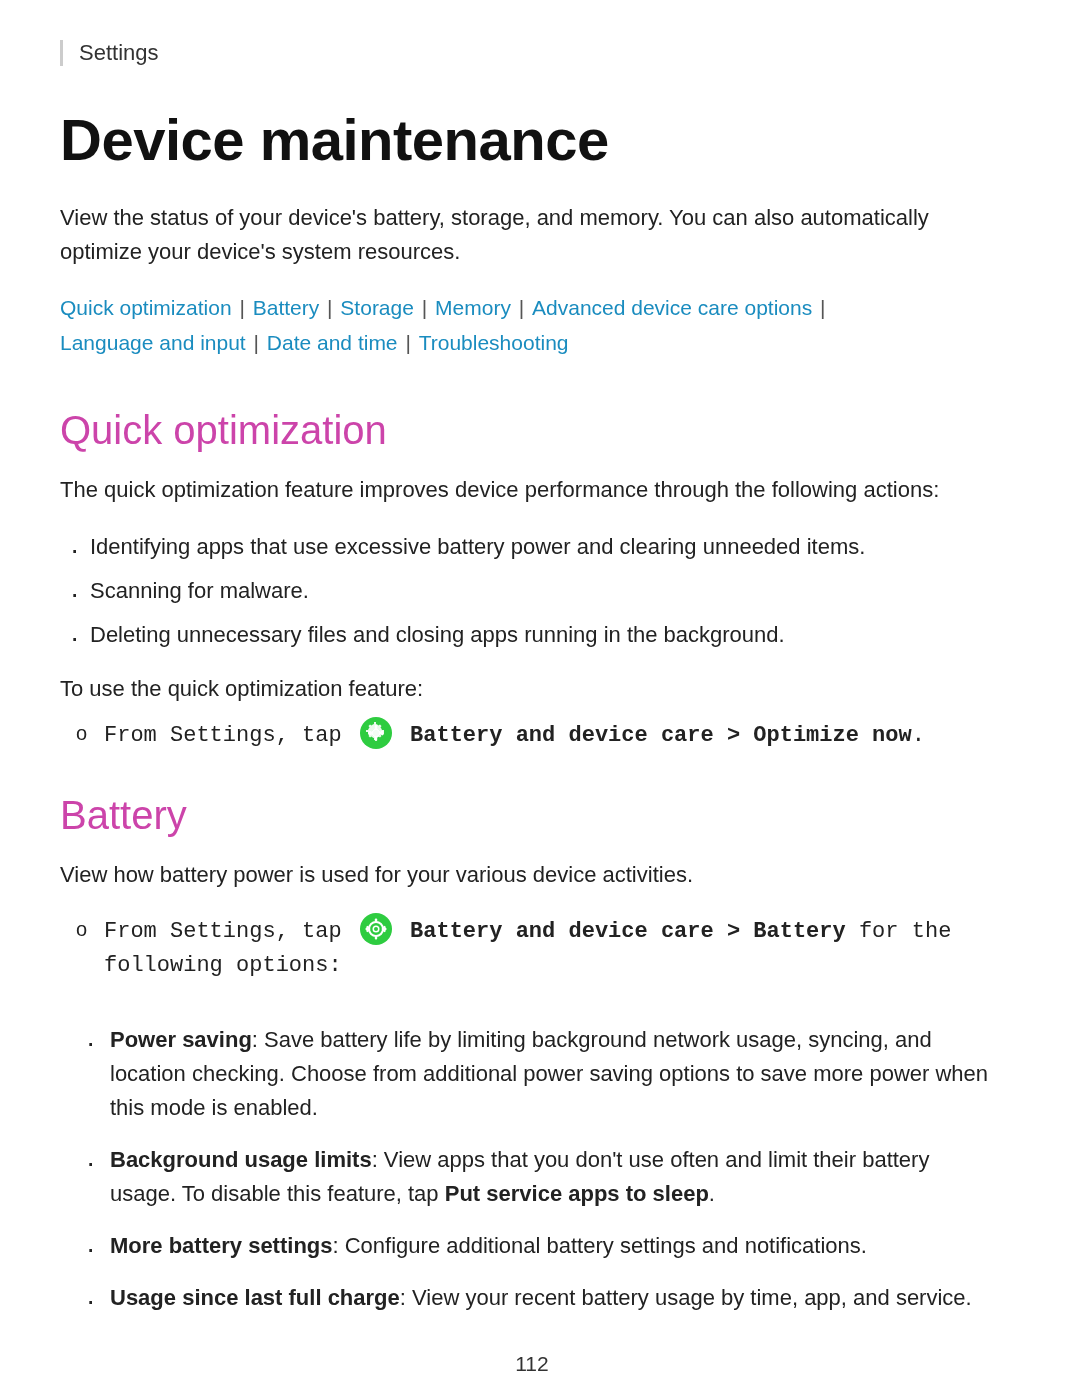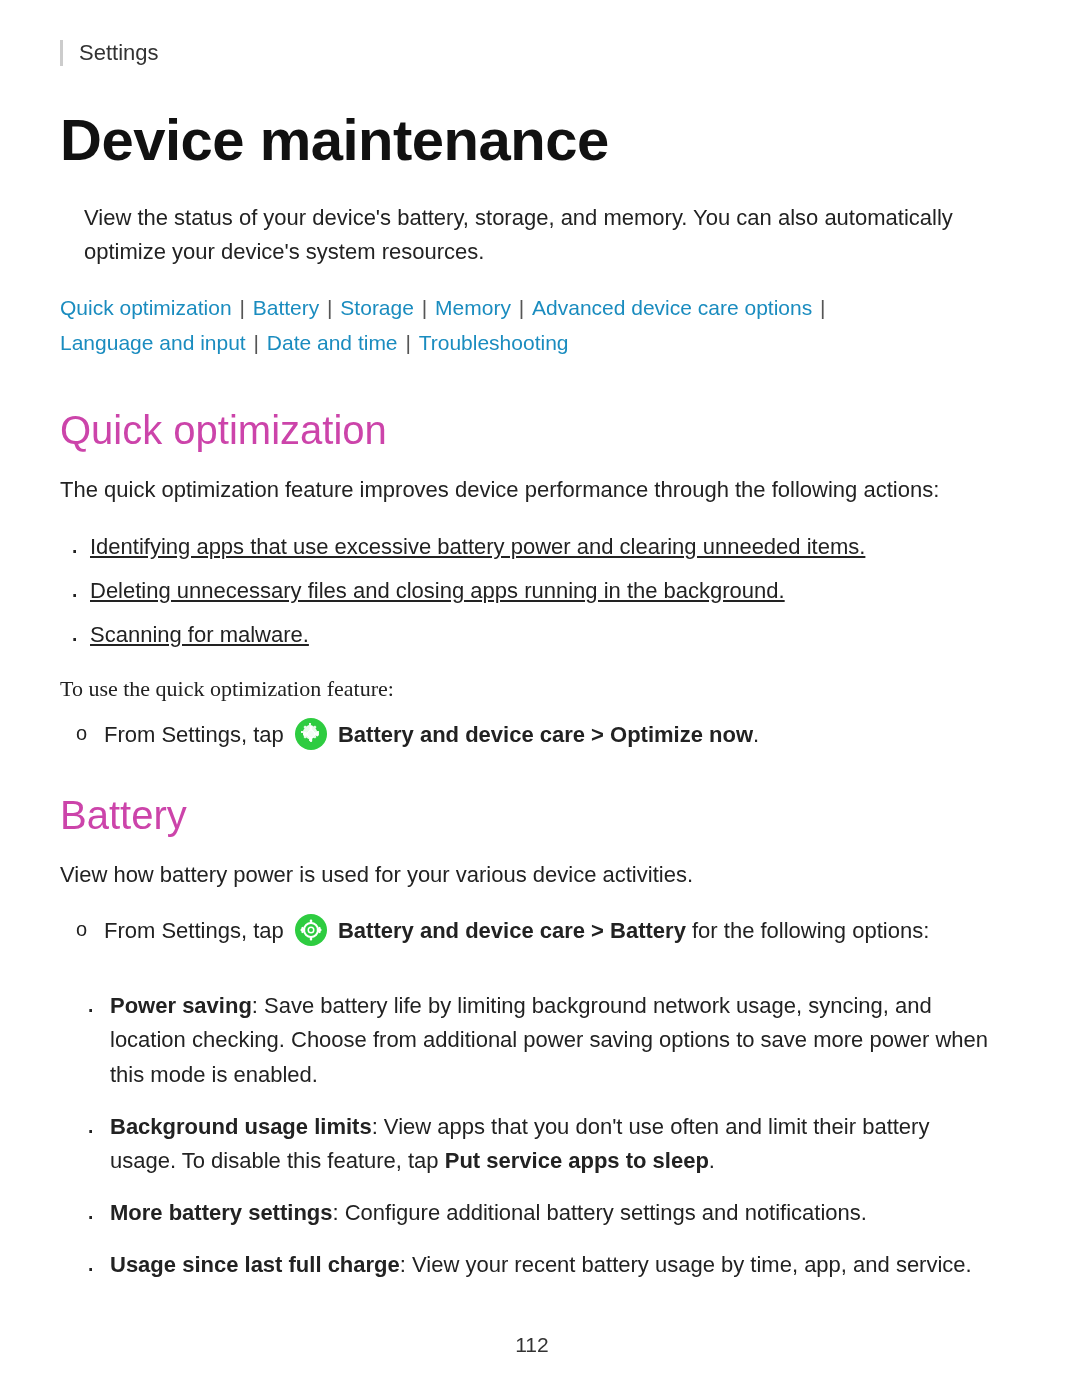--- a/index.html
+++ b/index.html
@@ -48,21 +48,20 @@
       letter-spacing: -0.5px;
     }
 
     .intro-text {
       font-family: 'Arial', sans-serif;
       font-size: 22px;
       color: #222222;
       line-height: 1.55;
       margin-bottom: 22px;
       max-width: 920px;
-      margin-left: 24px;
     }
 
     .nav-links {
       margin-bottom: 48px;
       font-family: 'Arial', sans-serif;
       font-size: 21px;
       line-height: 1.65;
     }
 
     .nav-link {
@@ -100,48 +99,47 @@
 
     .bullet-list li {
       font-family: 'Arial', sans-serif;
       font-size: 22px;
       color: #222222;
       line-height: 1.55;
       padding-left: 30px;
       margin-bottom: 10px;
       position: relative;
       max-width: 940px;
-      text-decoration: underline;
     }
 
     .bullet-list li::before {
       content: '·';
       position: absolute;
       left: 10px;
       top: 0;
       font-size: 28px;
       line-height: 1.4;
       color: #222222;
     }
 
     .to-use-text {
-      font-family: Liberation Serif, serif;
+      font-family: Liberation Sans, sans-serif;
       font-size: 22px;
       color: #222222;
       margin-bottom: 16px;
     }
 
     .sub-list {
       list-style: none;
       padding: 0;
       margin: 0 0 40px 0;
     }
 
     .sub-list li {
-      font-family: Liberation Sans, sans-serif;
+      font-family: Liberation Mono, monospace;
       font-size: 22px;
       color: #222222;
       line-height: 1.55;
       padding-left: 44px;
       margin-bottom: 10px;
       position: relative;
       max-width: 940px;
     }
 
     .sub-list li::before {
@@ -233,22 +231,22 @@
     <a class="nav-link" href="#language">Language and input</a><span class="nav-separator"> | </span><a class="nav-link" href="#datetime">Date and time</a><span class="nav-separator"> | </span><a class="nav-link" href="#troubleshooting">Troubleshooting</a>
   </div>
 
   <div id="quick-optimization" class="section-divider">
     <h2 class="section-title">Quick optimization</h2>
 
     <p class="section-body">The quick optimization feature improves device performance through the following actions:</p>
 
     <ul class="bullet-list">
       <li>Identifying apps that use excessive battery power and clearing unneeded items.</li>
+      <li>Scanning for malware.</li>
       <li>Deleting unnecessary files and closing apps running in the background.</li>
-      <li>Scanning for malware.</li>
     </ul>
 
     <p class="to-use-text">To use the quick optimization feature:</p>
 
     <ul class="sub-list">
       <li>
         <span>From Settings, tap </span>
         <span class="settings-icon">
           <svg viewBox="0 0 34 34" xmlns="http://www.w3.org/2000/svg">
             <circle cx="17" cy="17" r="16" fill="#2ecc40" stroke="none"></circle>

